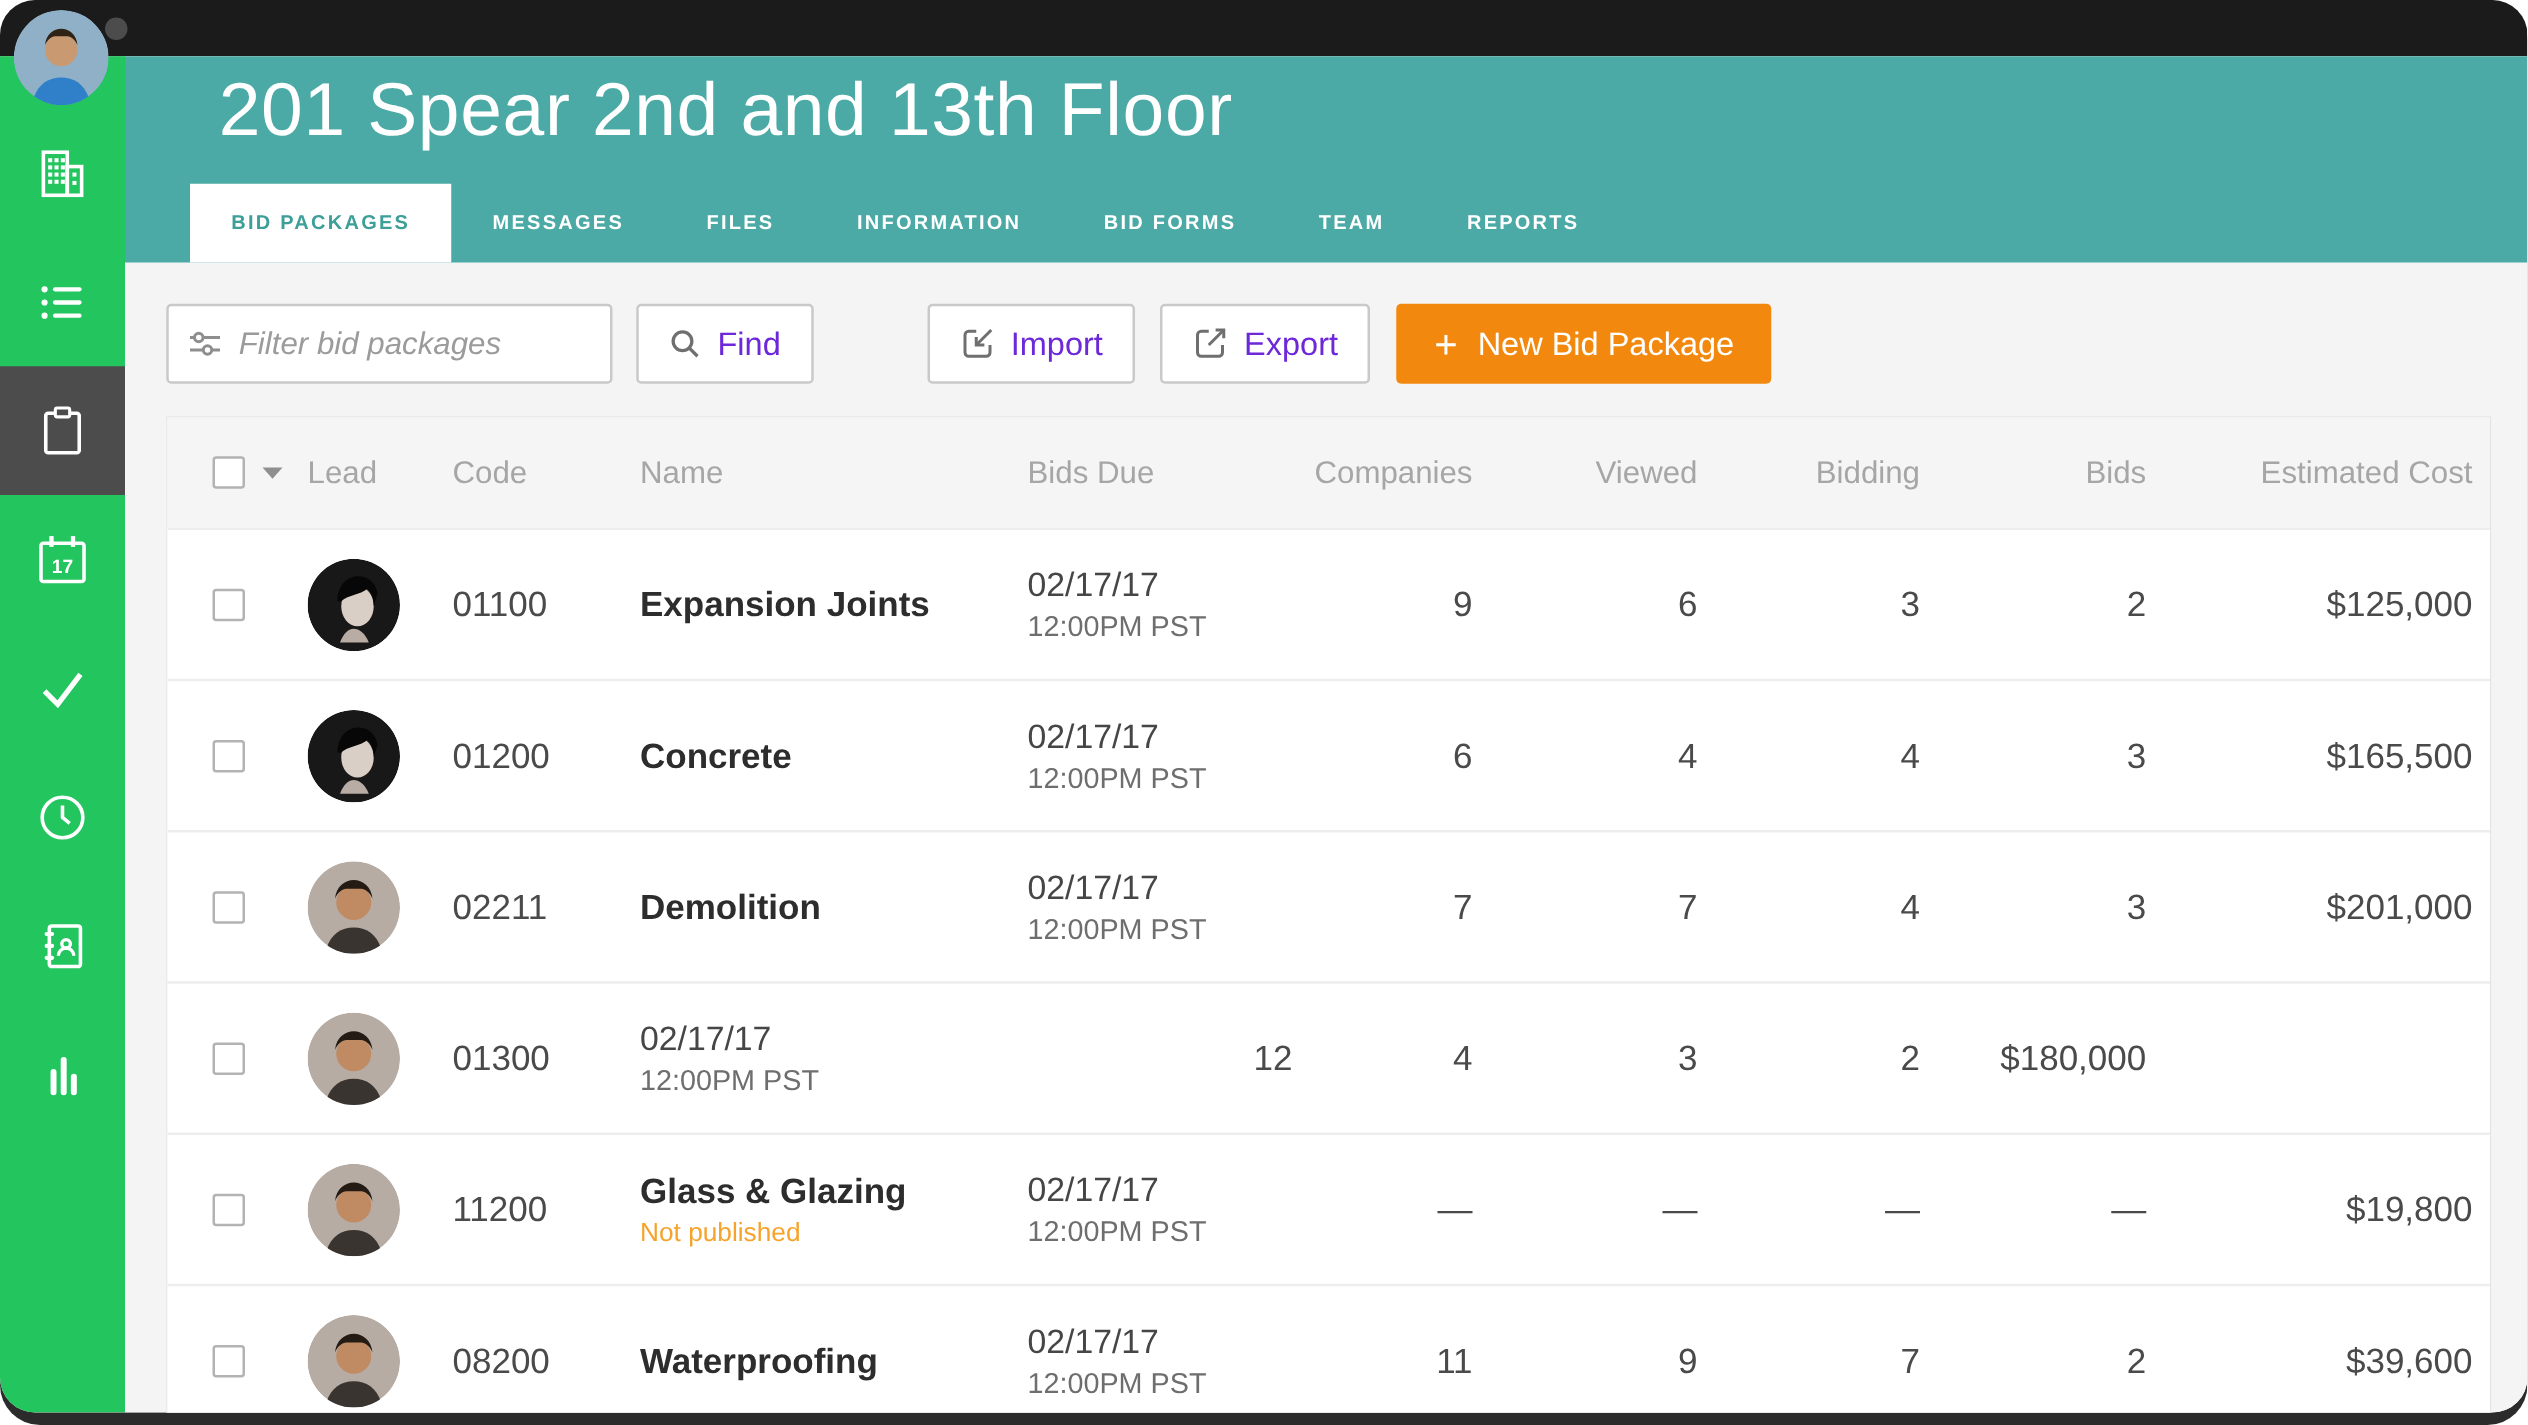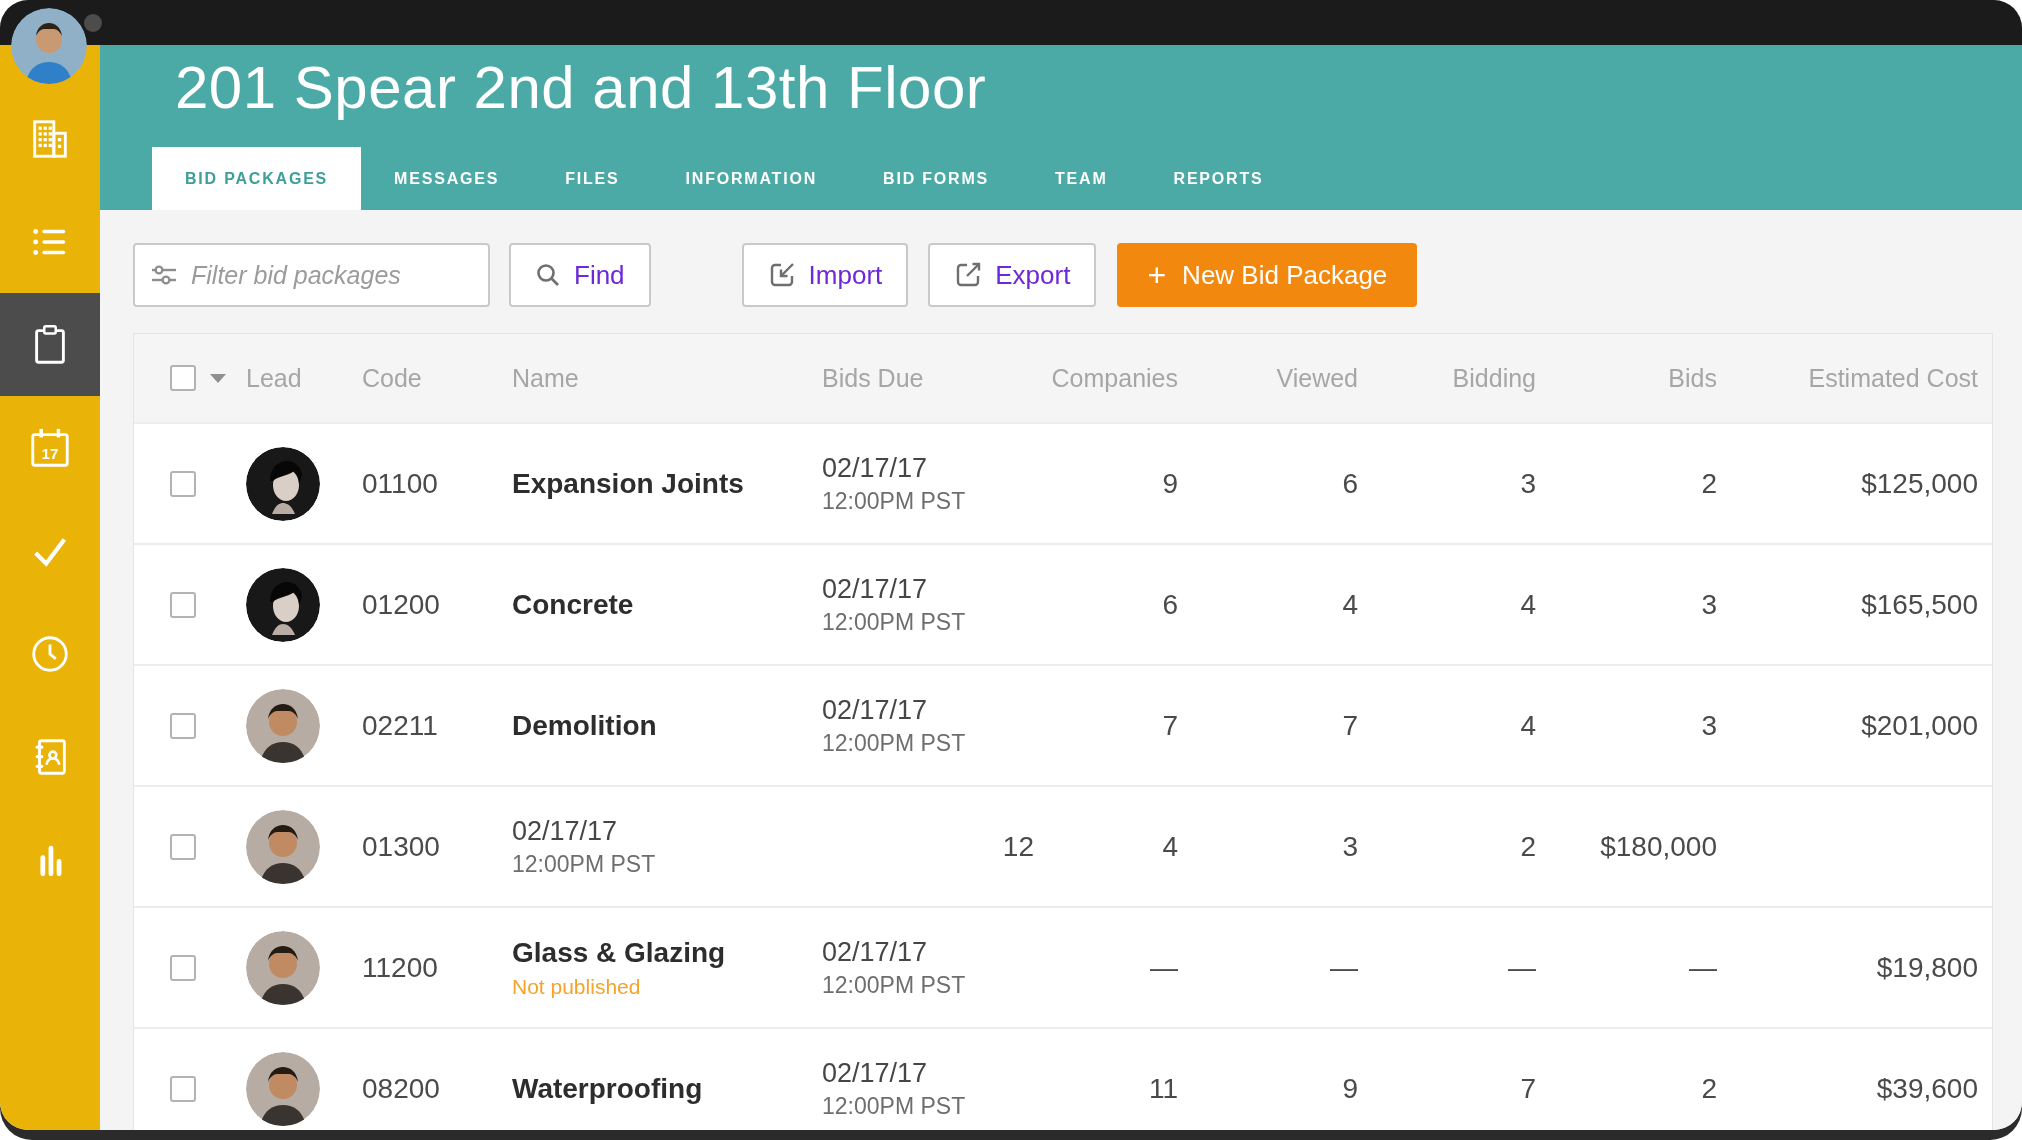--- a/index.html
+++ b/index.html
@@ -9,21 +9,21 @@
   .window{position:absolute;left:0;right:0;top:0;bottom:10px;border-radius:28px;overflow:hidden;background:#f4f4f4;}
 
   
   .titlebar{position:absolute;left:0;top:0;right:0;height:45px;background:#1b1b1b;display:flex;align-items:center;padding-left:30px;gap:9px;}
   .dot{width:18px;height:18px;border-radius:50%;}
   .dot1{background:#969696;}
   .dot2{background:#747474;}
   .dot3{background:#4c4c4c;}
 
   
-  .sidebar{position:absolute;left:0;top:45px;width:100px;bottom:0;background:#eab308;}
+  .sidebar{position:absolute;left:0;top:45px;width:100px;bottom:0;background:#22c55e;}
   .side-avatar{position:absolute;left:11px;top:-37px;width:76px;height:76px;border-radius:50%;overflow:hidden;}
   .side-nav{margin-top:42px;display:flex;flex-direction:column;}
   .nav-item{height:103px;display:flex;align-items:center;justify-content:center;cursor:pointer;}
   .nav-item.active{background:#4c4c4c;}
   .nav-item svg{width:44px;height:44px;display:block;}
 
   
   .main{position:absolute;left:100px;top:45px;right:0;bottom:0;background:#f4f4f4;}
   .hero{position:relative;height:165px;background:#4baaa5;}
   .page-title{position:absolute;left:55px;top:8px;font-size:60px;font-weight:300;color:#ffffff;letter-spacing:.5px;white-space:nowrap;margin-left:20px;}

